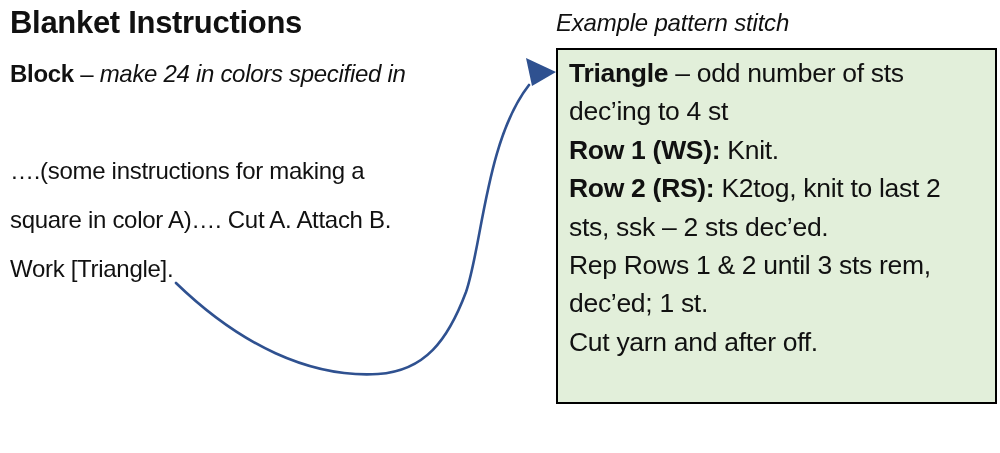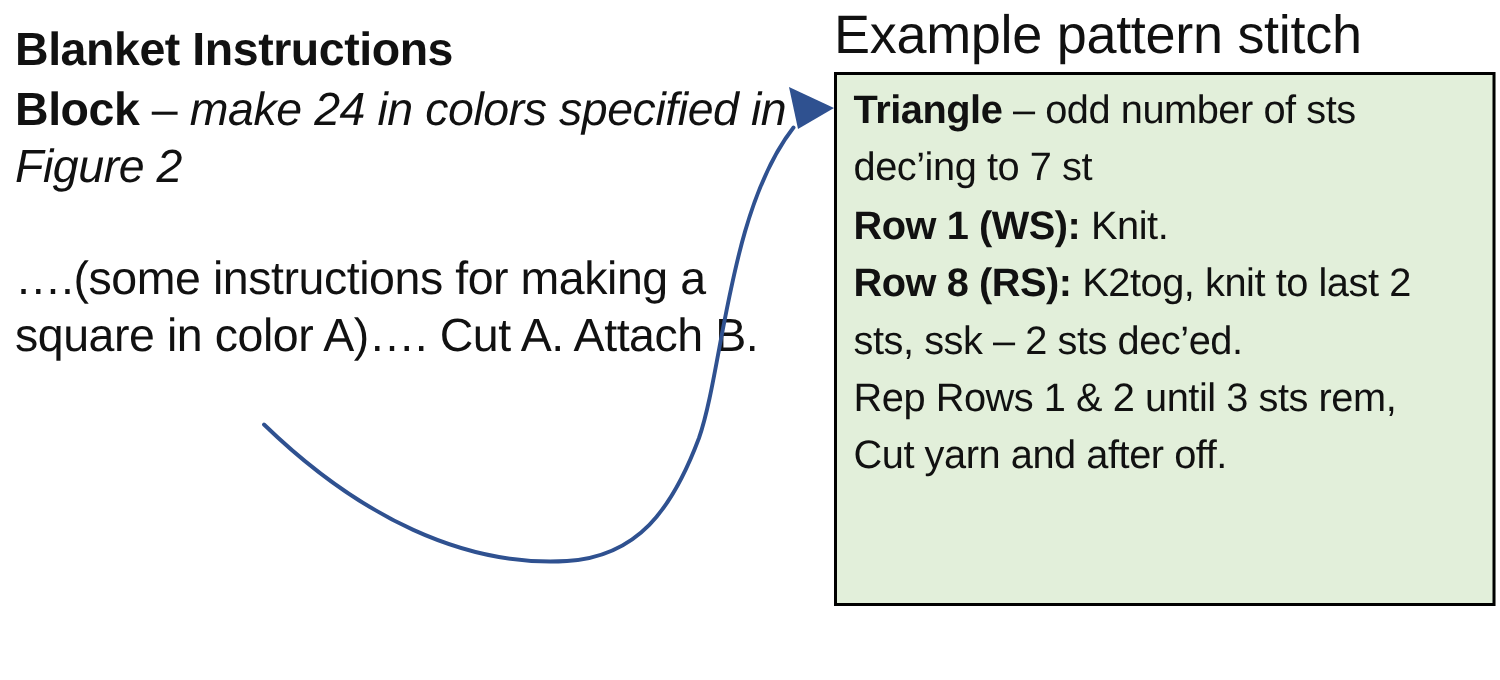--- a/index.html
+++ b/index.html
@@ -10,43 +10,45 @@
     font-family: "Liberation Sans", sans-serif;
     color: #111111;
     overflow: hidden;
   }
   .b { font-weight: bold; }
   .i { font-style: italic; }
 
   .left-col {
     position: absolute;
     left: 10px;
-    top: 12px;
+    top: 2px;
     width: 520px;
   }
   .page-title {
     font-size: 31px;
     font-weight: bold;
     line-height: 42px;
     letter-spacing: -0.3px;
     white-space: nowrap;
   }
   .left-col .tline {
-    font-size: 31px;
+    font-size: 24px;
     line-height: 38px;
     min-height: 37px;
     letter-spacing: -0.3px;
     white-space: nowrap;
+    margin-top: 11px;
   }
 
   .caption {
     position: absolute;
     left: 556px;
     top: 3px;
-    font-size: 36px;
+    font-size: 24px;
+    font-style: italic;
     line-height: 40px;
     letter-spacing: -0.2px;
     white-space: nowrap;
   }
 
   .pattern-box {
     position: absolute;
     left: 556px;
     top: 48px;
     width: 441px;
@@ -72,37 +74,38 @@
     pointer-events: none;
   }
 </style>
 </head>
 <body>
 
 <div class="left-col">
   <div class="page-title">Blanket Instructions</div>
   <div>
       <div class="tline"><span class="b">Block</span><span> – </span><span class="i">make 24 in colors specified in</span></div>
-      <div class="tline"><span class="i">Figure 2</span></div>
       <div class="tline"><span></span></div>
       <div class="tline"><span>….(some instructions for making a</span></div>
       <div class="tline"><span>square in color A)…. Cut A. Attach B.</span></div>
+      <div class="tline"><span>Work [Triangle].</span></div>
     </div>
 </div>
 
 <div class="caption">Example pattern stitch</div>
 
 <div class="pattern-box" style="background-color: rgb(226, 239, 218);">
   <div>
       <div class="tline"><span class="b">Triangle</span><span> – odd number of sts</span></div>
-      <div class="tline"><span>dec’ing to 7 st</span></div>
+      <div class="tline"><span>dec’ing to 4 st</span></div>
       <div class="tline"><span class="b">Row 1 (WS):</span><span> Knit.</span></div>
-      <div class="tline"><span class="b">Row 8 (RS):</span><span> K2tog, knit to last 2</span></div>
+      <div class="tline"><span class="b">Row 2 (RS):</span><span> K2tog, knit to last 2</span></div>
       <div class="tline"><span>sts, ssk – 2 sts dec’ed.</span></div>
       <div class="tline"><span>Rep Rows 1 &amp; 2 until 3 sts rem,</span></div>
+      <div class="tline"><span>dec’ed; 1 st.</span></div>
       <div class="tline"><span>Cut yarn and after off.</span></div>
     </div>
 </div>
 
 <svg class="arrow-layer" viewBox="0 0 1000 453" xmlns="http://www.w3.org/2000/svg">
   <path d="M176,283 C240,345 310,378 378,374 C425,371 448,340 466,292 C482,246 486,140 529,85" fill="none" stroke-width="2.6" stroke-linecap="round" stroke="#2f5190"></path>
   <polygon points="556,72 526,58 532,86" fill="#2f5190"></polygon>
 </svg>
 
 </body></html>

